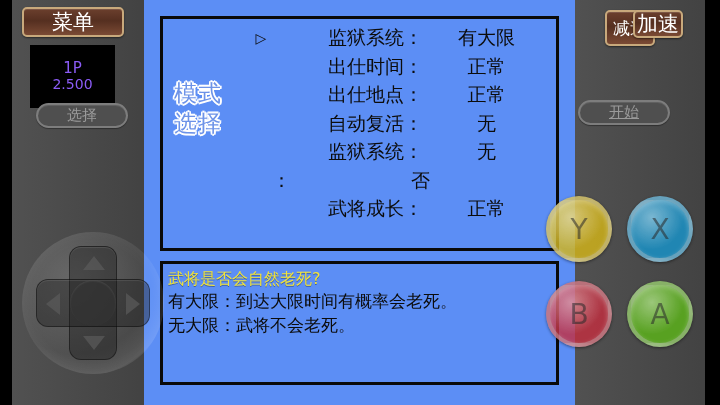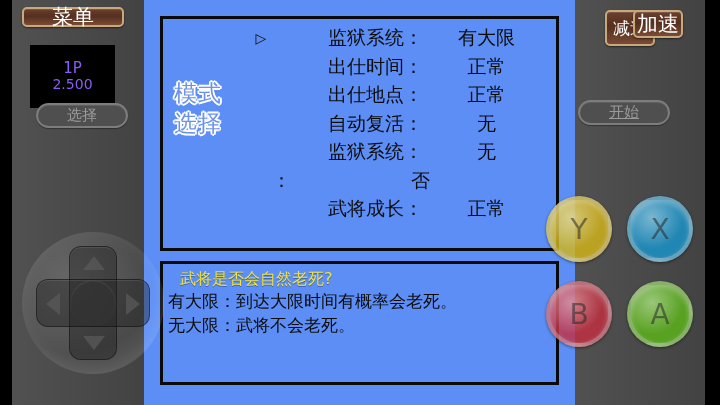--- a/index.html
+++ b/index.html
@@ -67,34 +67,33 @@
     flex:0 0 132px; text-align:right; white-space:nowrap;
   }
   .opt-colon { flex:0 0 14px; text-align:center; }
   .opt-value { flex:1 1 auto; text-align:center; white-space:nowrap; }
 
   
   #desc-body { position:absolute; left:24px; top:268px; width:380px; }
   #desc-title {
     font-size:16px; color:#f2e43a; line-height:22px;
     text-shadow:0 1px 0 rgba(0,0,0,.35);
-    margin-left:12px;
   }
   .desc-line { font-size:17px; color:#0c0c0c; line-height:24px;font-family:Liberation Serif, serif; }
 
   
   .btn-brown {
     position:absolute;
     display:flex; align-items:center; justify-content:center;
     border:2px solid #c8a97c; border-radius:5px;
     background:linear-gradient(180deg,#6b3f2d 0%,#552f20 45%,#7a4a34 100%);
     color:#fff; font-size:19px;
     box-shadow:0 1px 2px rgba(0,0,0,.5), inset 0 1px 0 rgba(255,255,255,.12);
   }
-  #btn-menu      { left:22px;  top:7px;  width:102px; height:20px; font-size:21px; }
+  #btn-menu      { left:22px;  top:7px;  width:102px; height:30px; font-size:21px; }
   #btn-slowdown  { left:605px; top:10px; width:50px;  height:36px; font-size:17px; }
   #btn-speedup   { left:633px; top:10px; width:50px;  height:28px; font-size:21px; }
 
   
   #score-box {
     position:absolute; left:30px; top:45px; width:85px; height:63px;
     background:#000;
     display:flex; flex-direction:column; align-items:center; justify-content:center;
     color:#8b5cf6; line-height:1.05;
   }

